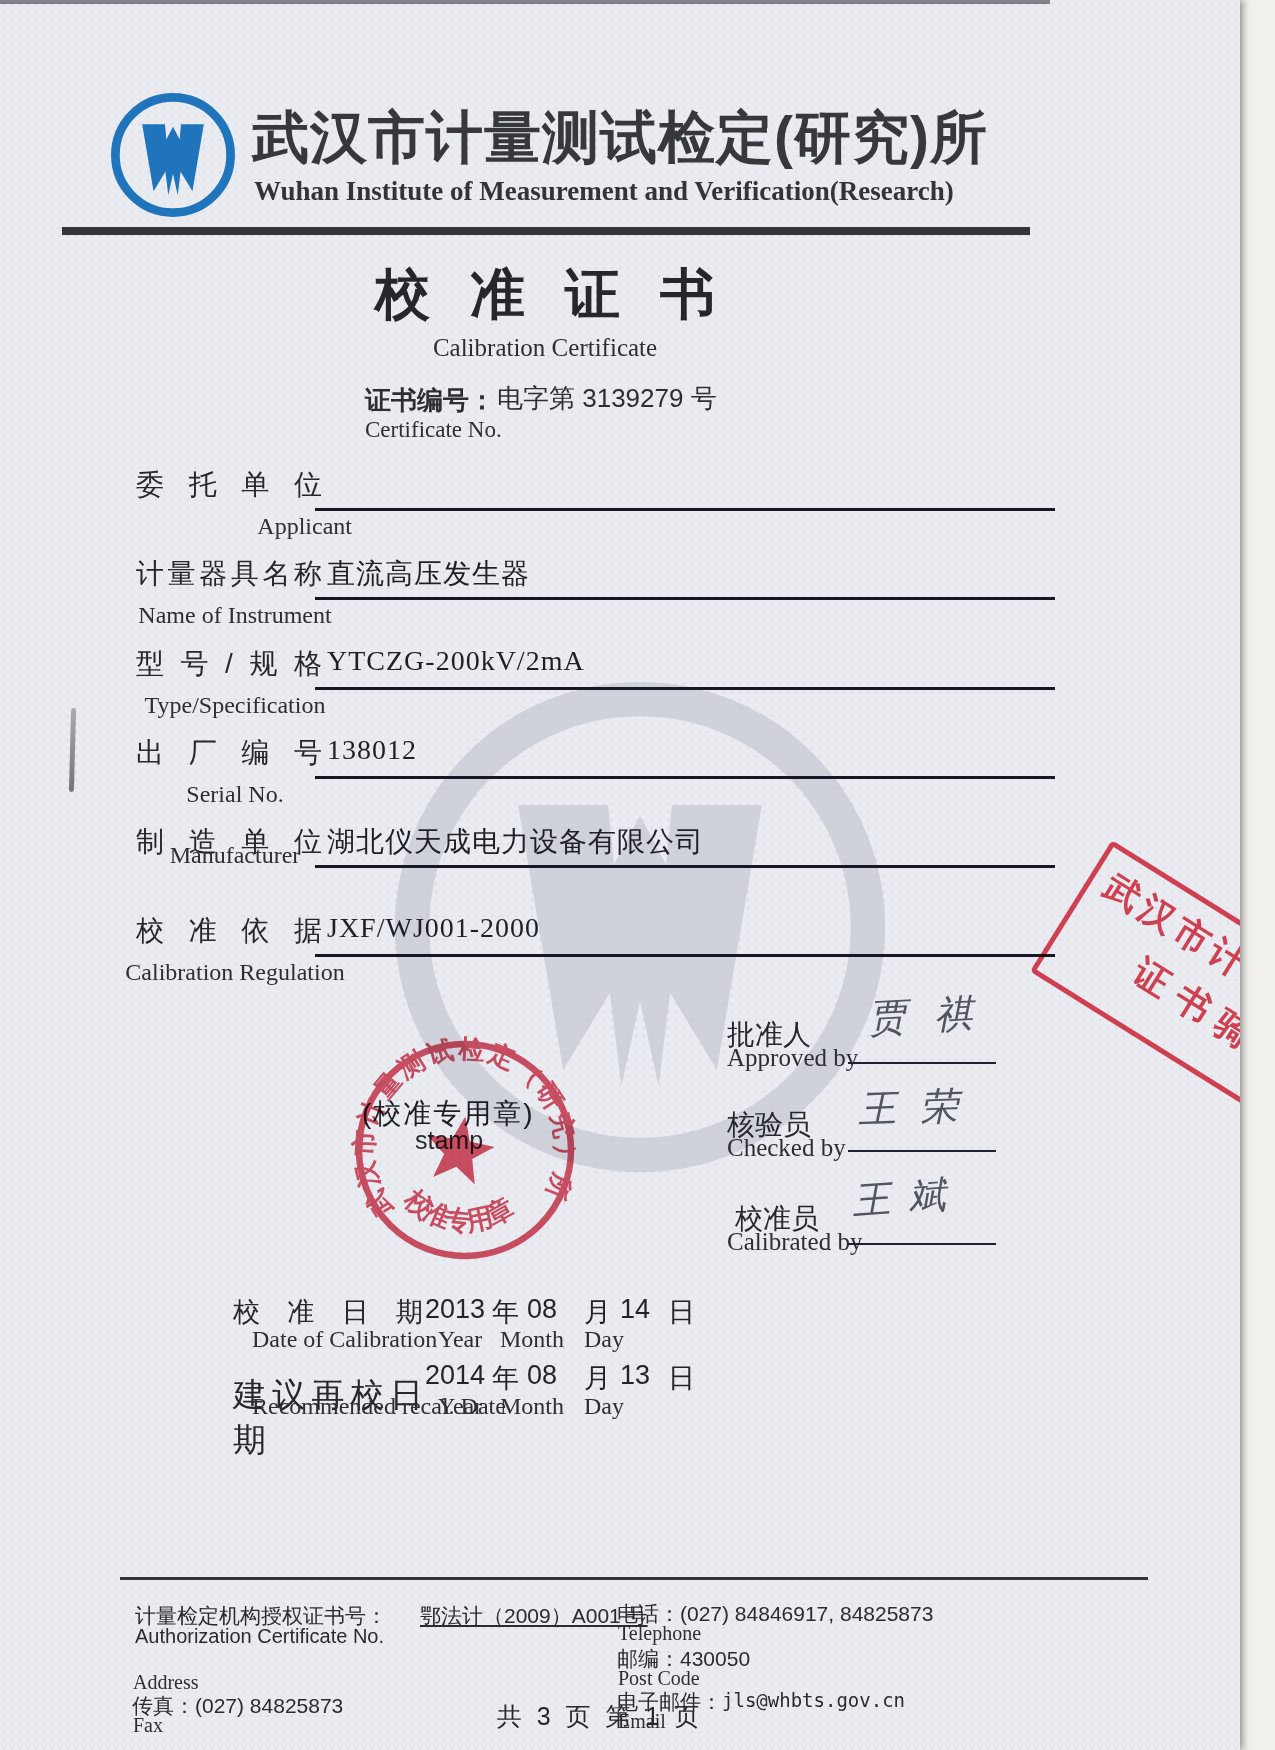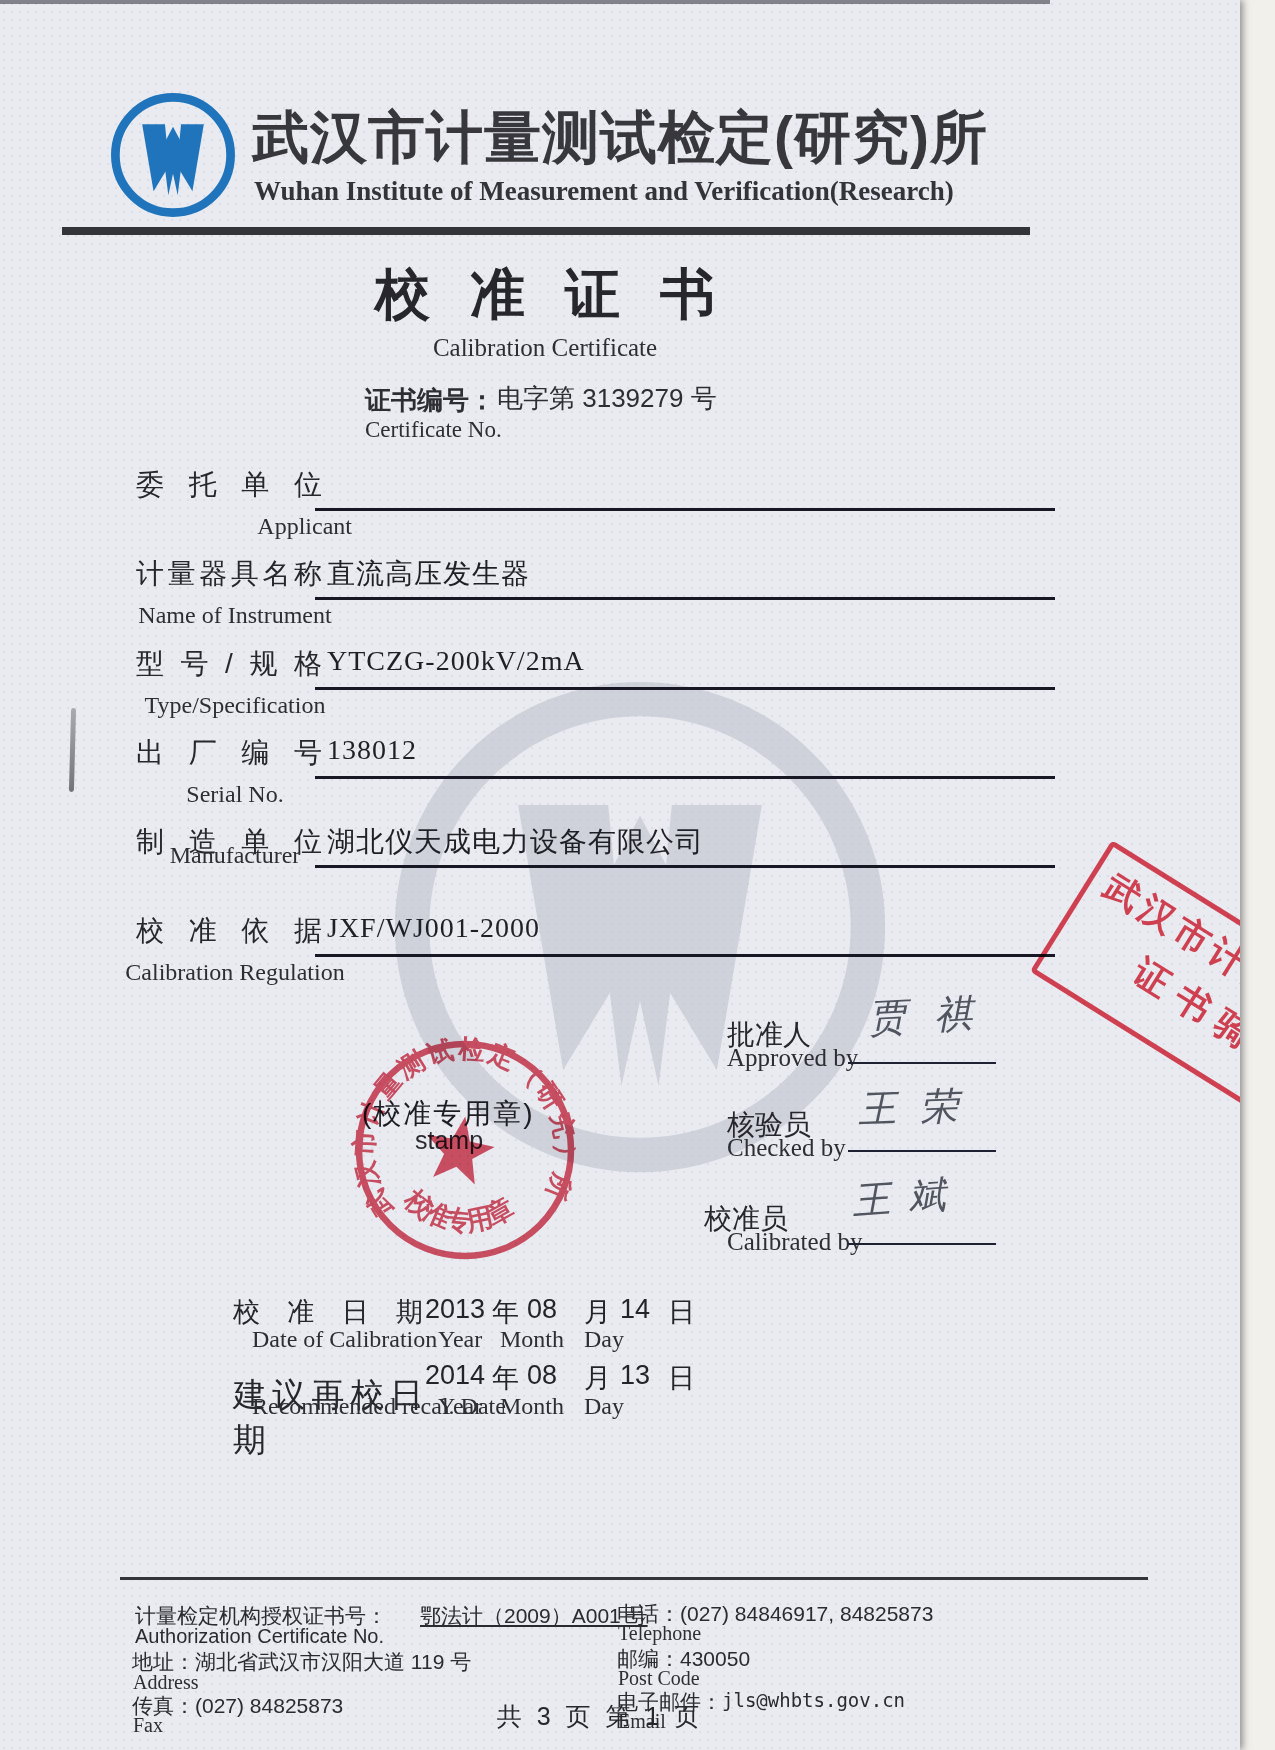--- a/index.html
+++ b/index.html
@@ -104,21 +104,21 @@
   <div class="abs cn siglbl" style="left:727px;top:1016px;">批准人</div>
   <div class="abs en sigen" style="left:727px;top:1044px;">Approved by</div>
   <div class="abs hand" style="left:868px;top:990px;letter-spacing:28px;transform:rotate(-3deg);">贾祺</div>
   <div class="abs sigline" style="left:848px;top:1062px;"></div>
 
   <div class="abs cn siglbl" style="left:727px;top:1106px;">核验员</div>
   <div class="abs en sigen" style="left:727px;top:1134px;">Checked by</div>
   <div class="abs hand" style="left:858px;top:1082px;letter-spacing:24px;transform:rotate(-2deg);">王荣</div>
   <div class="abs sigline" style="left:848px;top:1150px;"></div>
 
-  <div class="abs cn siglbl" style="left:704px;top:1200px;">校准员</div>
+  <div class="abs cn siglbl" style="left:735px;top:1200px;">校准员</div>
   <div class="abs en sigen" style="left:727px;top:1228px;">Calibrated by</div>
   <div class="abs hand" style="left:852px;top:1172px;letter-spacing:18px;transform:rotate(-4deg);">王斌</div>
   <div class="abs sigline" style="left:848px;top:1243px;"></div>
 
   <div class="abs cn stamp-note-cn" style="left:362px;top:1095px;">(校准专用章)</div>
   <div class="abs cn stamp-note-en" style="left:415px;top:1126px;">stamp</div>
 
   <svg id="stamp-round" class="abs" style="left:345px;top:1030px;" width="240" height="240" viewBox="0 0 240 240">
     <defs>
       <path id="arcTop" d="M 49.5,179.2 A 92,92 0 1 1 190.5,179.2" fill="none"></path>
@@ -161,21 +161,20 @@
   <div class="abs en dateen" style="left:252px;top:1393px;">Recommended recal. Date</div>
   <div class="abs en dateen" style="left:438px;top:1393px;">Year</div>
   <div class="abs en dateen" style="left:500px;top:1393px;">Month</div>
   <div class="abs en dateen" style="left:584px;top:1393px;">Day</div>
 
   <div class="abs" style="left:120px;top:1577px;width:1028px;height:3px;background:#33333a;"></div>
 
   <div class="abs cn footcn" style="left:135px;top:1602px;">计量检定机构授权证书号：</div>
   <div class="abs cn footcn" style="left:420px;top:1602px;text-decoration:underline;">鄂法计（2009）A001 号</div>
   <div class="abs cn footen" style="left:135px;top:1625px;font-family:'Liberation Sans',sans-serif;font-size:20px;color:#2a2a30;">Authorization Certificate No.</div>
-  <div class="abs cn footcn" style="left:132px;top:1648px;">地址：湖北省武汉市汉阳大道 119 号</div>
   <div class="abs en footen" style="left:133px;top:1671px;">Address</div>
   <div class="abs cn footcn" style="left:132px;top:1692px;">传真：(027) 84825873</div>
   <div class="abs en footen" style="left:133px;top:1714px;">Fax</div>
 
   <div class="abs cn footcn" style="left:617px;top:1600px;">电话：(027) 84846917, 84825873</div>
   <div class="abs en footen" style="left:618px;top:1622px;">Telephone</div>
   <div class="abs cn footcn" style="left:617px;top:1645px;">邮编：430050</div>
   <div class="abs en footen" style="left:618px;top:1667px;">Post Code</div>
   <div class="abs cn footcn" style="left:617px;top:1688px;">电子邮件：</div>
   <div class="abs footcn" style="left:722px;top:1689px;font-family:'DejaVu Sans Mono',monospace;font-size:19px;color:#2a2a30;">jls@whbts.gov.cn</div>

